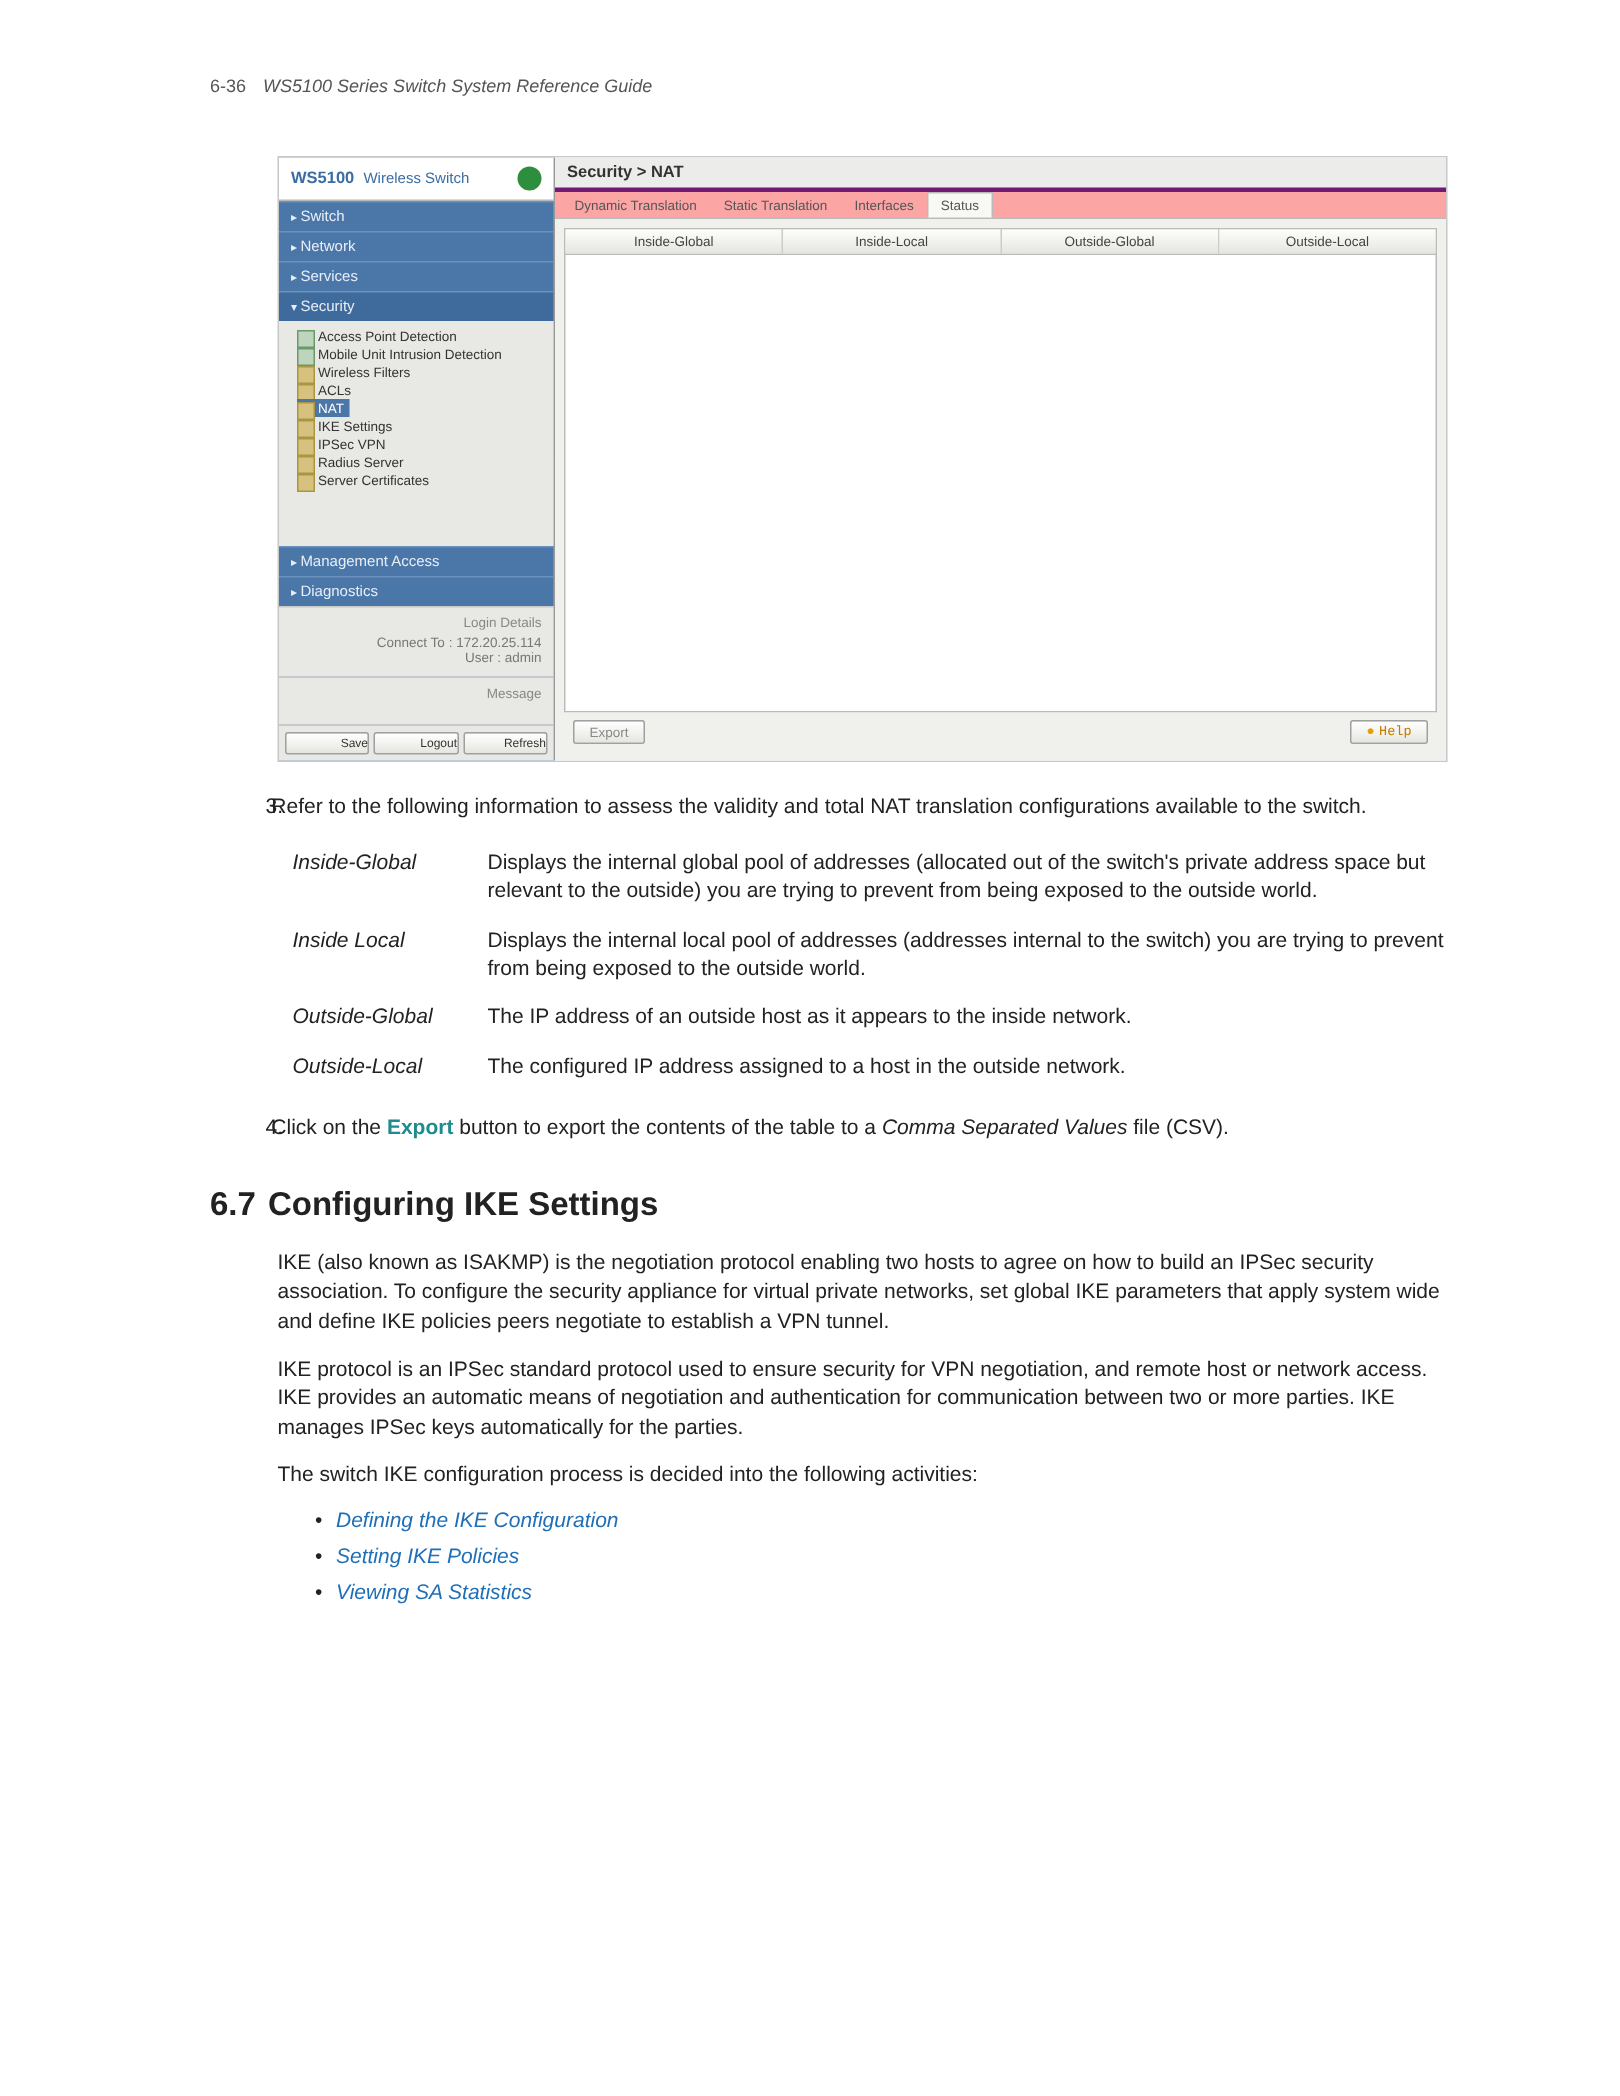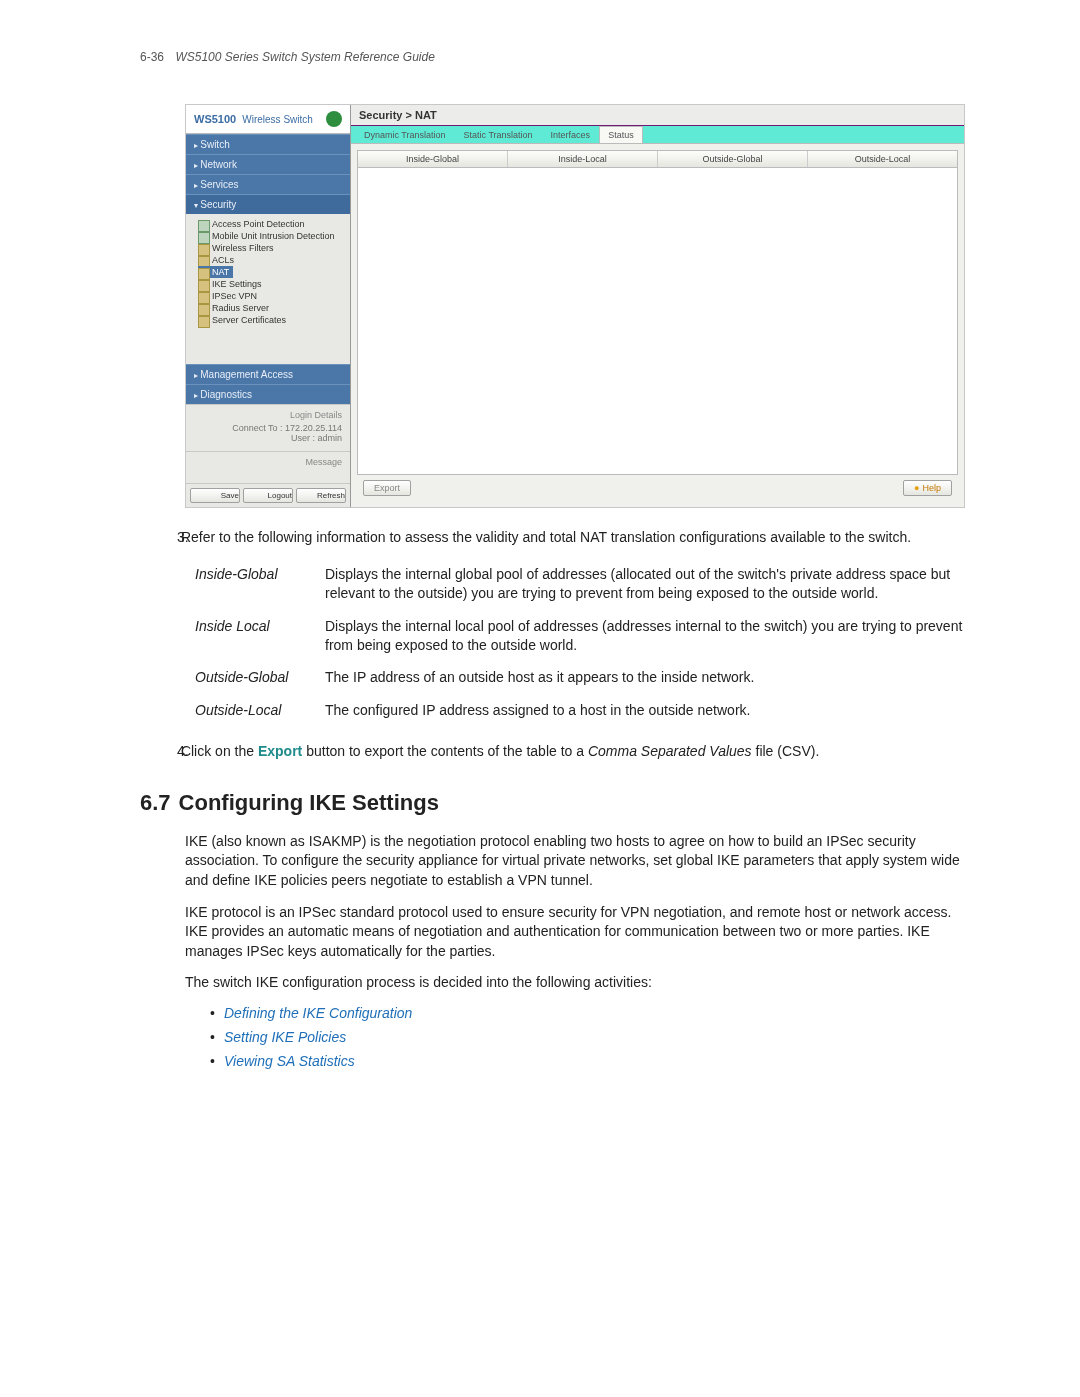--- a/index.html
+++ b/index.html
@@ -19,21 +19,21 @@
     .page-header .doc-title { font-style: italic; margin-left: 8px; }
     .screenshot {
       border: 1px solid #c8c8c8;
       width: 780px;
       margin-left: 45px;
       margin-bottom: 20px;
       font-size: 10px;
     }
     .shot-row { display: flex; height: 402px; }
     .shot-left {
-      width: 165px;
+      width: 184px;
       background: linear-gradient(#3a6aa0,#4f7fb4);
       display: flex;
       flex-direction: column;
       border-right: 1px solid #999;
     }
     .brand {
       background: #fff;
       color: #3b6da4;
       padding: 6px 8px;
       font-size: 11px;
@@ -106,25 +106,25 @@
       text-align: right;
       color: #333;
     }
     .shot-right { flex: 1; background: #f0f0ed; display: flex; flex-direction: column; }
     .breadcrumb {
       background: #ececea;
       padding: 4px 8px;
       font-size: 11px;
       font-weight: bold;
       color: #333;
-      border-bottom: 1px solid #701a75;
+      border-bottom: 3px solid #701a75;
     }
     .tabs {
       display: flex;
-      background: #5eead4;
+      background: #fca5a5;
       padding: 0 4px;
       font-size: 9px;
       border-bottom: 1px solid #bbb;
     }
     .tab { padding: 3px 8px; color: #555; border: 1px solid transparent; border-bottom: none; }
     .tab.active { border-color: #bbb; background: #f8f8f5; }
     .table-area {
       flex: 1;
       background: #f0f0ed;
       padding: 6px;
@@ -158,21 +158,21 @@
       background: #f0f0ed;
     }
     .fbtn {
       background: linear-gradient(#fff,#e6e6e0);
       border: 1px solid #a0a0a0;
       border-radius: 2px;
       font-size: 9px;
       padding: 2px 10px;
       color: #888;
     }
-    .fbtn.help { color: #c47a00; }
+    .fbtn.help { color: #c47a00; font-family: Liberation Mono, monospace; }
     .fbtn.help:before {
       content: "●"; color: #e69f0c; margin-right: 3px;
     }
     .step-text { margin-left: 55px; font-size: 14px; line-height: 1.35; margin-bottom: 18px; }
     .step-num { display: inline-block; width: 0; margin-left: -18px; }
     .def-table { margin-left: 55px; margin-bottom: 22px; }
     .def-row { display: flex; margin-bottom: 14px; font-size: 14px; line-height: 1.35; }
     .def-term { width: 130px; font-style: italic; flex: none; }
     .def-desc { flex: 1; }
     .step4 { margin-left: 55px; font-size: 14px; line-height: 1.4; margin-bottom: 28px; }

